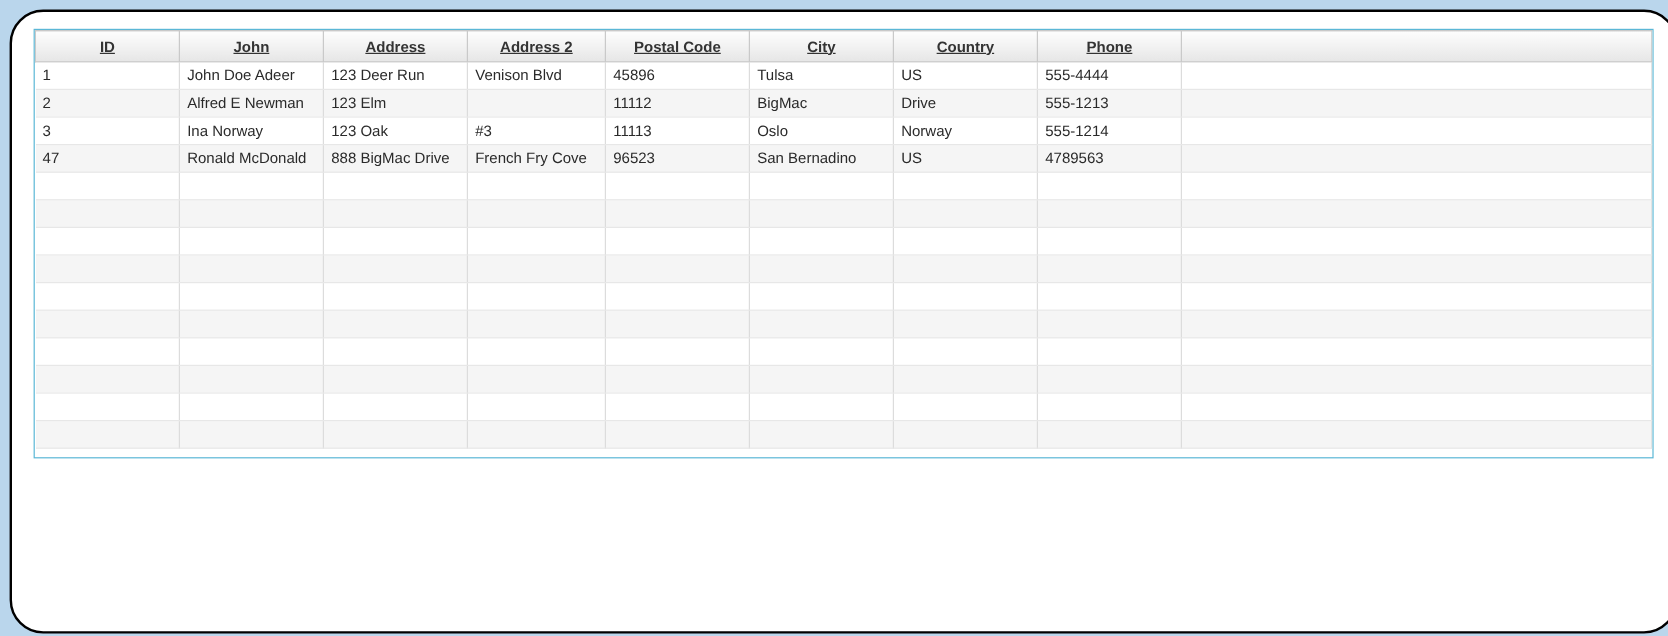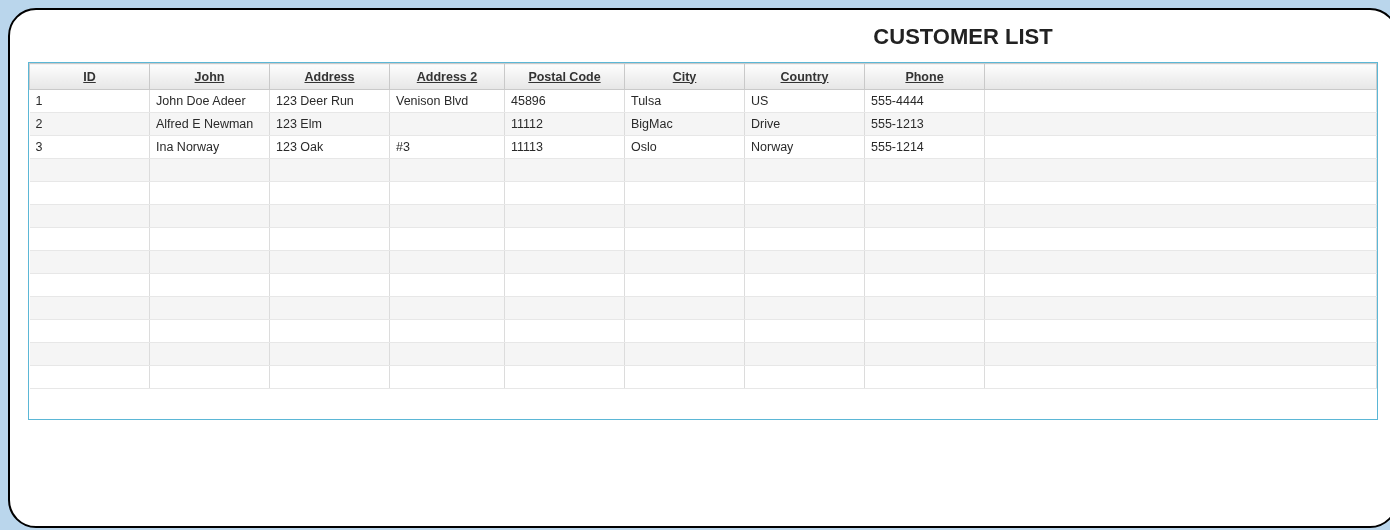--- a/index.html
+++ b/index.html
@@ -99,21 +99,20 @@
       cursor: pointer;
     }
     .btn.wide { width: 100px; }
     .gap-large { margin-left: 120px; }
     .gap-huge  { margin-left: 150px; }
   </style>
 </head>
 <body>
 
 <div class="panel">
-  <div class="page-title">CUSTOMER LIST</div>
 
   <div class="grid-wrap">
     <table class="grid">
       <colgroup>
         <col class="col-id">
           <col class="col-name">
           <col class="col-addr">
           <col class="col-addr2">
         <col class="col-postal">
           <col class="col-city">
@@ -162,20 +161,31 @@
             <td>Ina Norway</td>
             <td>123 Oak</td>
             <td>#3</td>
             <td>11113</td>
             <td>Oslo</td>
             <td>Norway</td>
             <td>555-1214</td>
             <td></td>
           </tr>
           <tr>
+            <td>47</td>
+            <td>Ronald McDonald</td>
+            <td>888 BigMac Drive</td>
+            <td>French Fry Cove</td>
+            <td>96523</td>
+            <td>San Bernadino</td>
+            <td>US</td>
+            <td>4789563</td>
+            <td></td>
+          </tr>
+          <tr>
             <td>&nbsp;</td>
             <td>&nbsp;</td>
             <td>&nbsp;</td>
             <td>&nbsp;</td>
             <td>&nbsp;</td>
             <td>&nbsp;</td>
             <td>&nbsp;</td>
             <td>&nbsp;</td>
             <td>&nbsp;</td>
           </tr>

